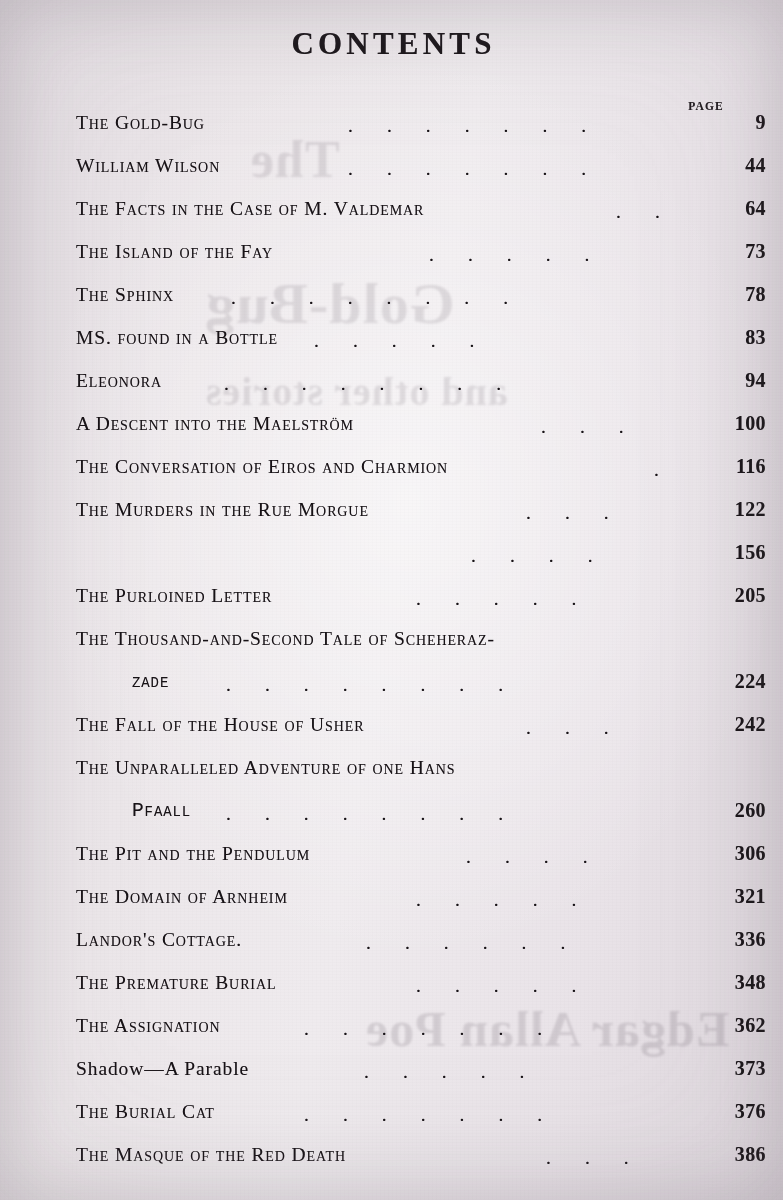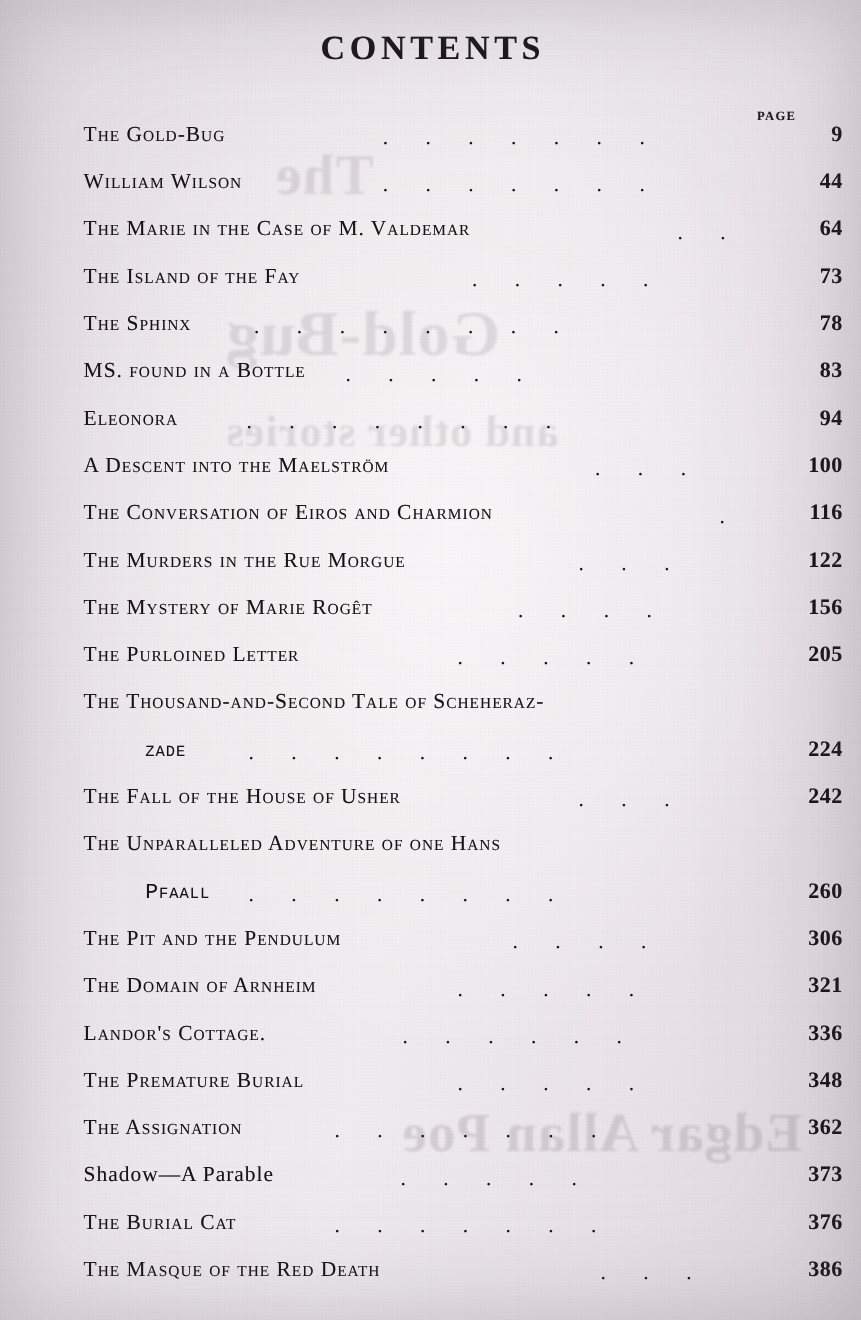--- a/index.html
+++ b/index.html
@@ -163,21 +163,21 @@
         <span class="label">The Gold-Bug</span>
         <span class="dots" style="left: 272px; width: 358px;">.......</span>
         <span class="pg">9</span>
       </div>
       <div class="row">
         <span class="label">William Wilson</span>
         <span class="dots" style="left: 272px; width: 358px;">.......</span>
         <span class="pg">44</span>
       </div>
       <div class="row">
-        <span class="label">The Marie in the Case of M. Valdemar</span>
+        <span class="label">The Facts in the Case of M. Valdemar</span>
         <span class="dots" style="left: 540px; width: 90px;">..</span>
         <span class="pg">64</span>
       </div>
       <div class="row">
         <span class="label">The Island of the Fay</span>
         <span class="dots" style="left: 353px; width: 277px;">.....</span>
         <span class="pg">73</span>
       </div>
       <div class="row">
         <span class="label">The Sphinx</span>
@@ -203,21 +203,20 @@
         <span class="label">The Conversation of Eiros and Charmion</span>
         <span class="dots" style="left: 578px; width: 52px;">.</span>
         <span class="pg">116</span>
       </div>
       <div class="row">
         <span class="label">The Murders in the Rue Morgue</span>
         <span class="dots" style="left: 450px; width: 180px;">...</span>
         <span class="pg">122</span>
       </div>
       <div class="row">
-        <span class="label">The Mystery of Marie Rogêt</span>
         <span class="dots" style="left: 395px; width: 235px;">....</span>
         <span class="pg">156</span>
       </div>
       <div class="row">
         <span class="label">The Purloined Letter</span>
         <span class="dots" style="left: 340px; width: 290px;">.....</span>
         <span class="pg">205</span>
       </div>
       <div class="row">
         <span class="label">The Thousand-and-Second Tale of Scheheraz-</span>

